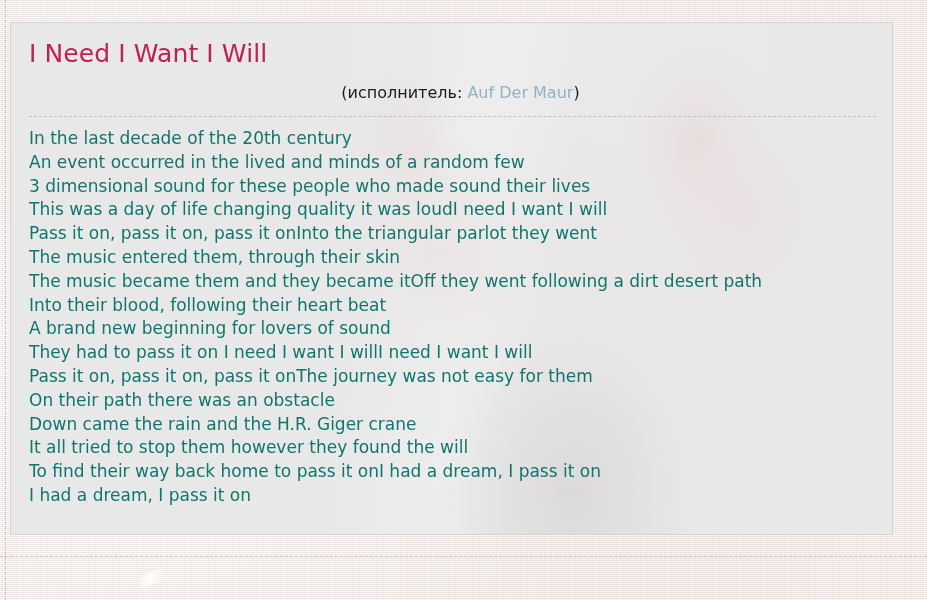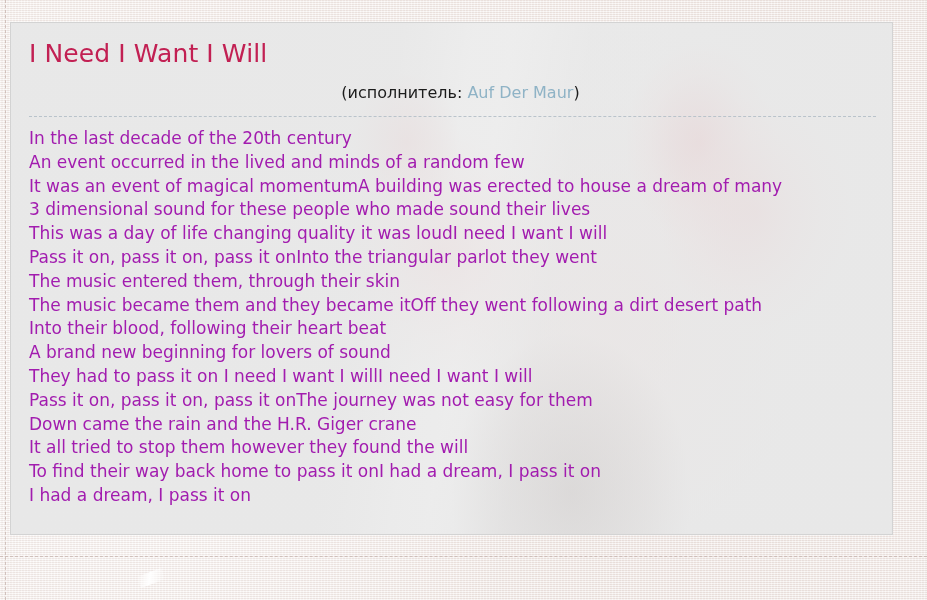--- a/index.html
+++ b/index.html
@@ -144,21 +144,21 @@
     height: 0;
     border: 0;
     border-top: 1px dashed #b9c3cb;
   }
 
   #lyrics-body {
     margin: 0;
     padding: 10px 0 0 0;
     font-size: 17px;
     line-height: 23.8px;
-    color: #a21caf;
+    color: #0f766e;
     white-space: nowrap;
   }
 
   .lyric-line {
     white-space: nowrap;
     overflow: visible;
   }
 </style>
 </head>
 <body>
@@ -179,30 +179,30 @@
 
     <div id="artist-line">
       <span>(исполнитель: </span><a id="artist-link" href="#">Auf Der Maur</a><span>)</span>
     </div>
 
     <hr id="header-divider">
 
     <div id="lyrics-body">
         <div class="lyric-line">In the last decade of the 20th century</div>
         <div class="lyric-line">An event occurred in the lived and minds of a random few</div>
-        <div class="lyric-line">It was an event of magical momentumA building was erected to house a dream of many</div>
         <div class="lyric-line">3 dimensional sound for these people who made sound their lives</div>
         <div class="lyric-line">This was a day of life changing quality it was loudI need I want I will</div>
         <div class="lyric-line">Pass it on, pass it on, pass it onInto the triangular parlot they went</div>
         <div class="lyric-line">The music entered them, through their skin</div>
         <div class="lyric-line">The music became them and they became itOff they went following a dirt desert path</div>
         <div class="lyric-line">Into their blood, following their heart beat</div>
         <div class="lyric-line">A brand new beginning for lovers of sound</div>
         <div class="lyric-line">They had to pass it on I need I want I willI need I want I will</div>
         <div class="lyric-line">Pass it on, pass it on, pass it onThe journey was not easy for them</div>
+        <div class="lyric-line">On their path there was an obstacle</div>
         <div class="lyric-line">Down came the rain and the H.R. Giger crane</div>
         <div class="lyric-line">It all tried to stop them however they found the will</div>
         <div class="lyric-line">To find their way back home to pass it onI had a dream, I pass it on</div>
         <div class="lyric-line">I had a dream, I pass it on</div>
       </div>
 
   </div>
 </div>
 
 </body></html>

